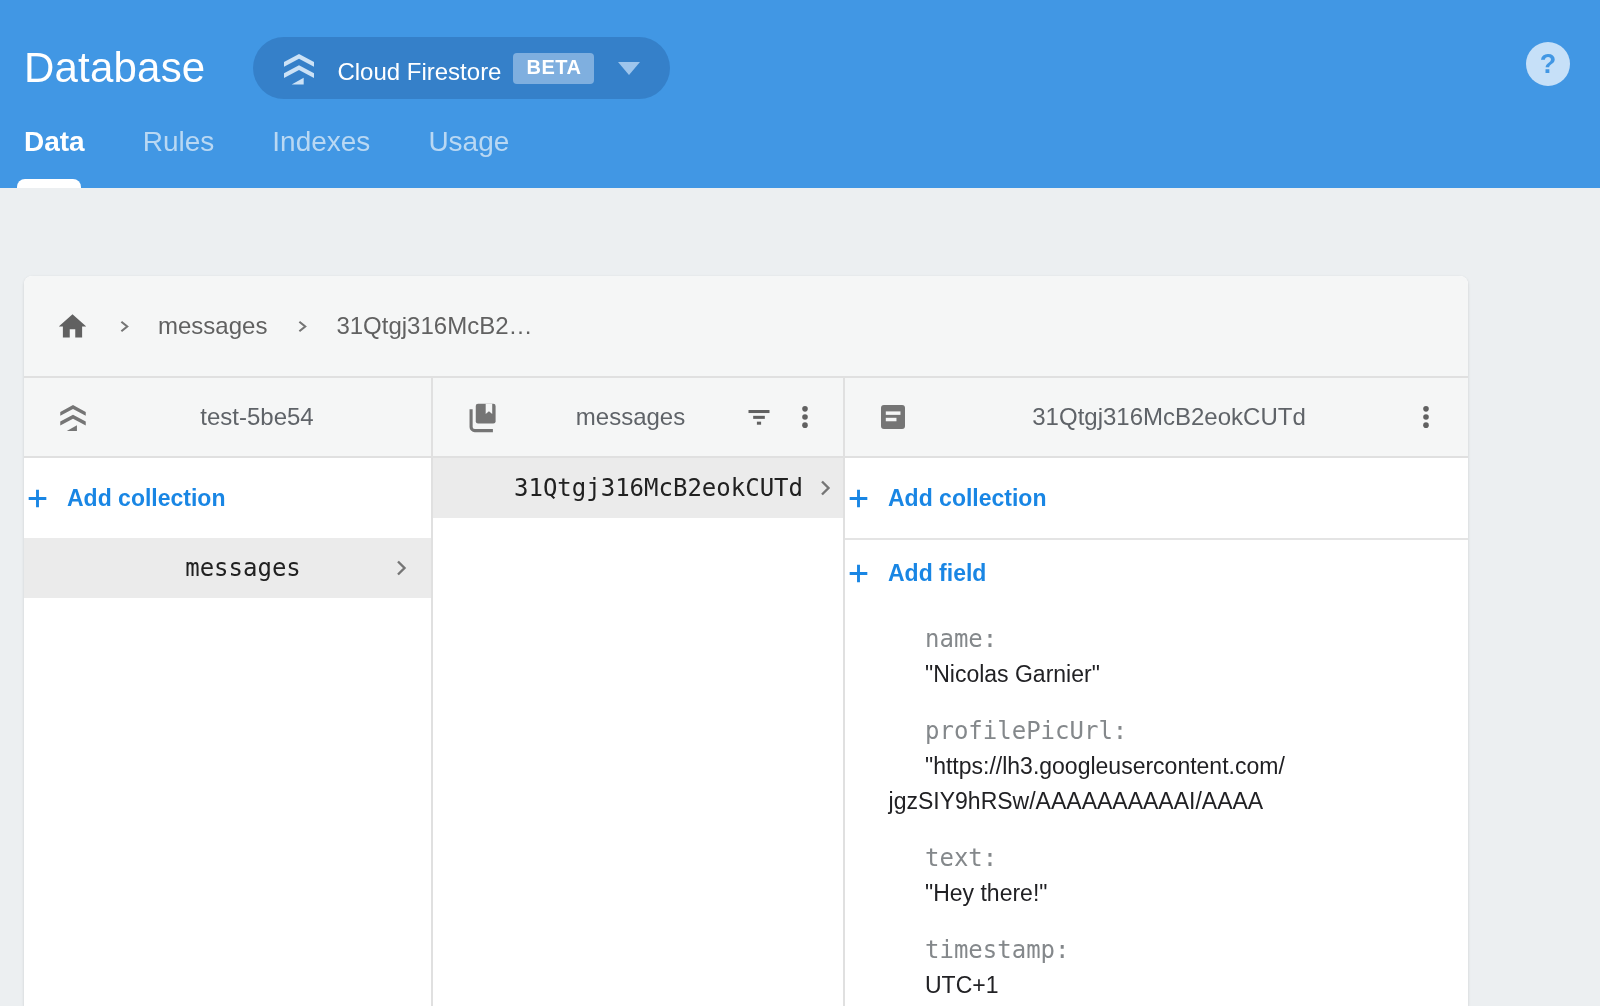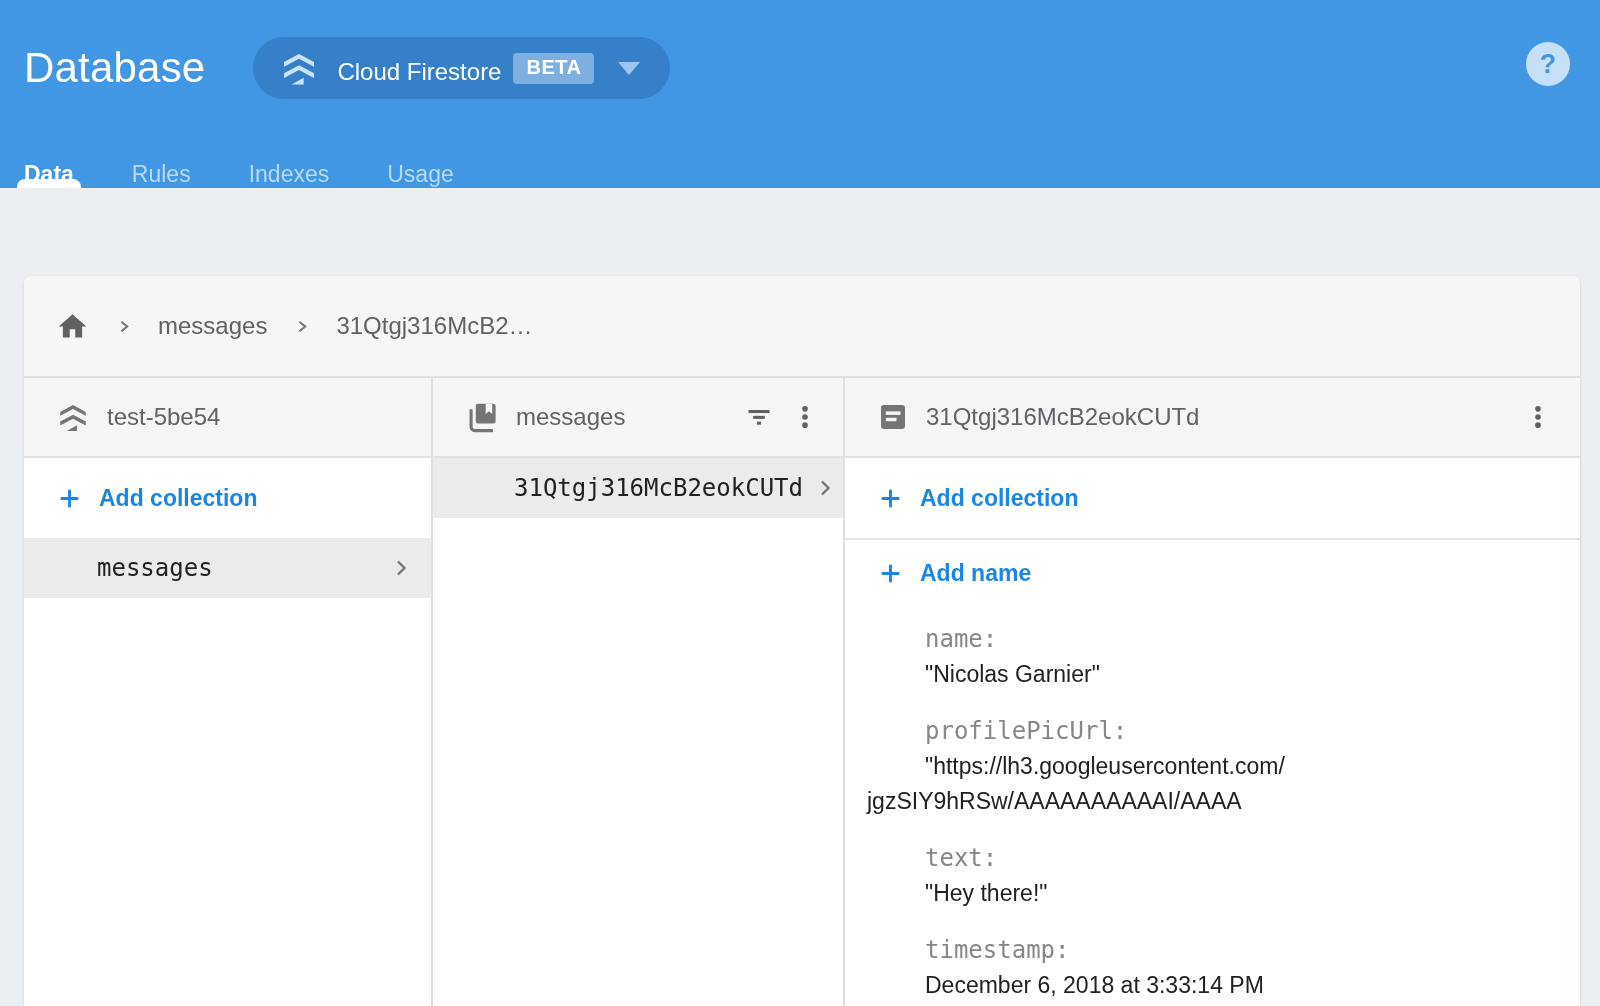--- a/index.html
+++ b/index.html
@@ -21,46 +21,46 @@
   .pill-label{color:#fff;font-size:24px;margin-left:18px;margin-top:8px;}
   .beta-badge{background:var(--beta-bg);color:#fff;font-size:20px;font-weight:bold;
     letter-spacing:.5px;border-radius:4px;padding:3px 13px 5px;margin-left:12px;}
   .pill-caret{width:0;height:0;border-left:11px solid transparent;border-right:11px solid transparent;
     border-top:13px solid #9EC5EC;margin-left:24px;}
   .help-btn{position:absolute;top:42px;right:30px;width:44px;height:44px;border-radius:50%;
     background:#C6E0F8;color:#4197E4;font-size:27px;font-weight:bold;
     display:flex;align-items:center;justify-content:center;cursor:pointer;}
 
   .tabs{display:flex;align-items:center;gap:58px;padding-left:24px;height:92px;}
-  .tab{color:#B9D8F3;font-size:23px;font-weight:500;position:relative;cursor:pointer;
-    display:flex;align-items:flex-end;height:100%;}
+  .tab{color:#B9D8F3;font-size:28px;font-weight:500;position:relative;cursor:pointer;
+    display:flex;align-items:center;height:100%;}
   .tab.active{color:#fff;font-weight:bold;}
   .tab-indicator{position:absolute;left:-7px;bottom:0;width:64px;height:9px;background:#fff;
     border-radius:8px 8px 0 0;}
 
   
-  .card{position:absolute;left:24px;top:276px;width:1556px;height:730px;background:#fff;
-    border-radius:8px 8px 0 0;box-shadow:0 1px 3px rgba(0,0,0,.14);overflow:hidden;}
+  .card{position:absolute;left:24px;top:276px;width:1444px;height:730px;background:#fff;
+    border-radius:8px 8px 0 0;box-shadow:0 1px 3px rgba(0,0,0,.14);overflow:hidden;text-align:center;}
 
   .breadcrumb{height:102px;background:var(--bar-bg);border-bottom:2px solid var(--line);
     display:flex;align-items:center;padding-left:32px;gap:26px;border-radius:8px 8px 0 0;}
   .crumb{color:#616161;font-size:24px;cursor:pointer;}
 
   .columns{display:grid;grid-template-columns:409px 412px 1fr;height:628px;}
   .col{overflow:hidden;}
   .col-db,.col-coll{border-right:2px solid var(--line);}
 
   .col-header{height:80px;background:var(--bar-bg);border-bottom:2px solid var(--line);
     display:flex;align-items:center;padding:0 24px 0 32px;}
   .col-title{color:var(--gray-tx);font-size:24px;margin-left:17px;flex:1 1 auto;
     white-space:nowrap;overflow:hidden;}
   .hdr-actions{display:flex;align-items:center;gap:18px;}
   .col-doc .col-header{padding-right:28px;}
 
-  .add-row{height:80px;display:flex;align-items:center;padding-left:32px;cursor:pointer;}
+  .add-row{height:80px;display:flex;align-items:center;cursor:pointer;}
   .add-label{color:var(--accent);font-size:23px;font-weight:600;margin-left:16px;}
   .col-doc .add-row.bordered{height:82px;border-bottom:2px solid #E4E4E4;}
   .col-doc .add-row.field-add{height:66px;}
 
   .list-row{height:60px;display:flex;align-items:center;cursor:pointer;}
   .list-row.selected{background:var(--sel-bg);}
   .row-label{font-size:24px;color:#212121;}
   .col-db .list-row{padding:0 18px 0 73px;}
   .col-db .row-label{flex:1 1 auto;}
   .col-coll .list-row{justify-content:flex-end;padding-right:6px;gap:10px;}
@@ -239,21 +239,21 @@
         </span>
         <span class="add-label">Add collection</span>
       </div>
 
       <div class="add-row field-add">
         <span class="icon">
           <svg width="27" height="27" viewBox="0 0 26 26">
               <path d="M13 4.5v17 M4.5 13h17" stroke="#1986E4" stroke-width="2.8" fill="none"></path>
             </svg>
         </span>
-        <span class="add-label">Add name</span>
+        <span class="add-label">Add field</span>
       </div>
 
       <div class="fields">
 
         <div class="field-row">
           <span class="field-name mono">name:</span>
           <span class="field-value">
             <span class="vline">"Nicolas Garnier"</span>
           </span>
         </div>
@@ -269,21 +269,20 @@
         <div class="field-row">
           <span class="field-name mono">text:</span>
           <span class="field-value">
             <span class="vline">"Hey there!"</span>
           </span>
         </div>
 
         <div class="field-row">
           <span class="field-name mono">timestamp:</span>
           <span class="field-value">
-            <span class="vline">December 6, 2018 at 3:33:14 PM</span>
             <span class="vline">UTC+1</span>
           </span>
         </div>
 
       </div>
     </section>
   </div>
 </main>
 
 </body></html>

